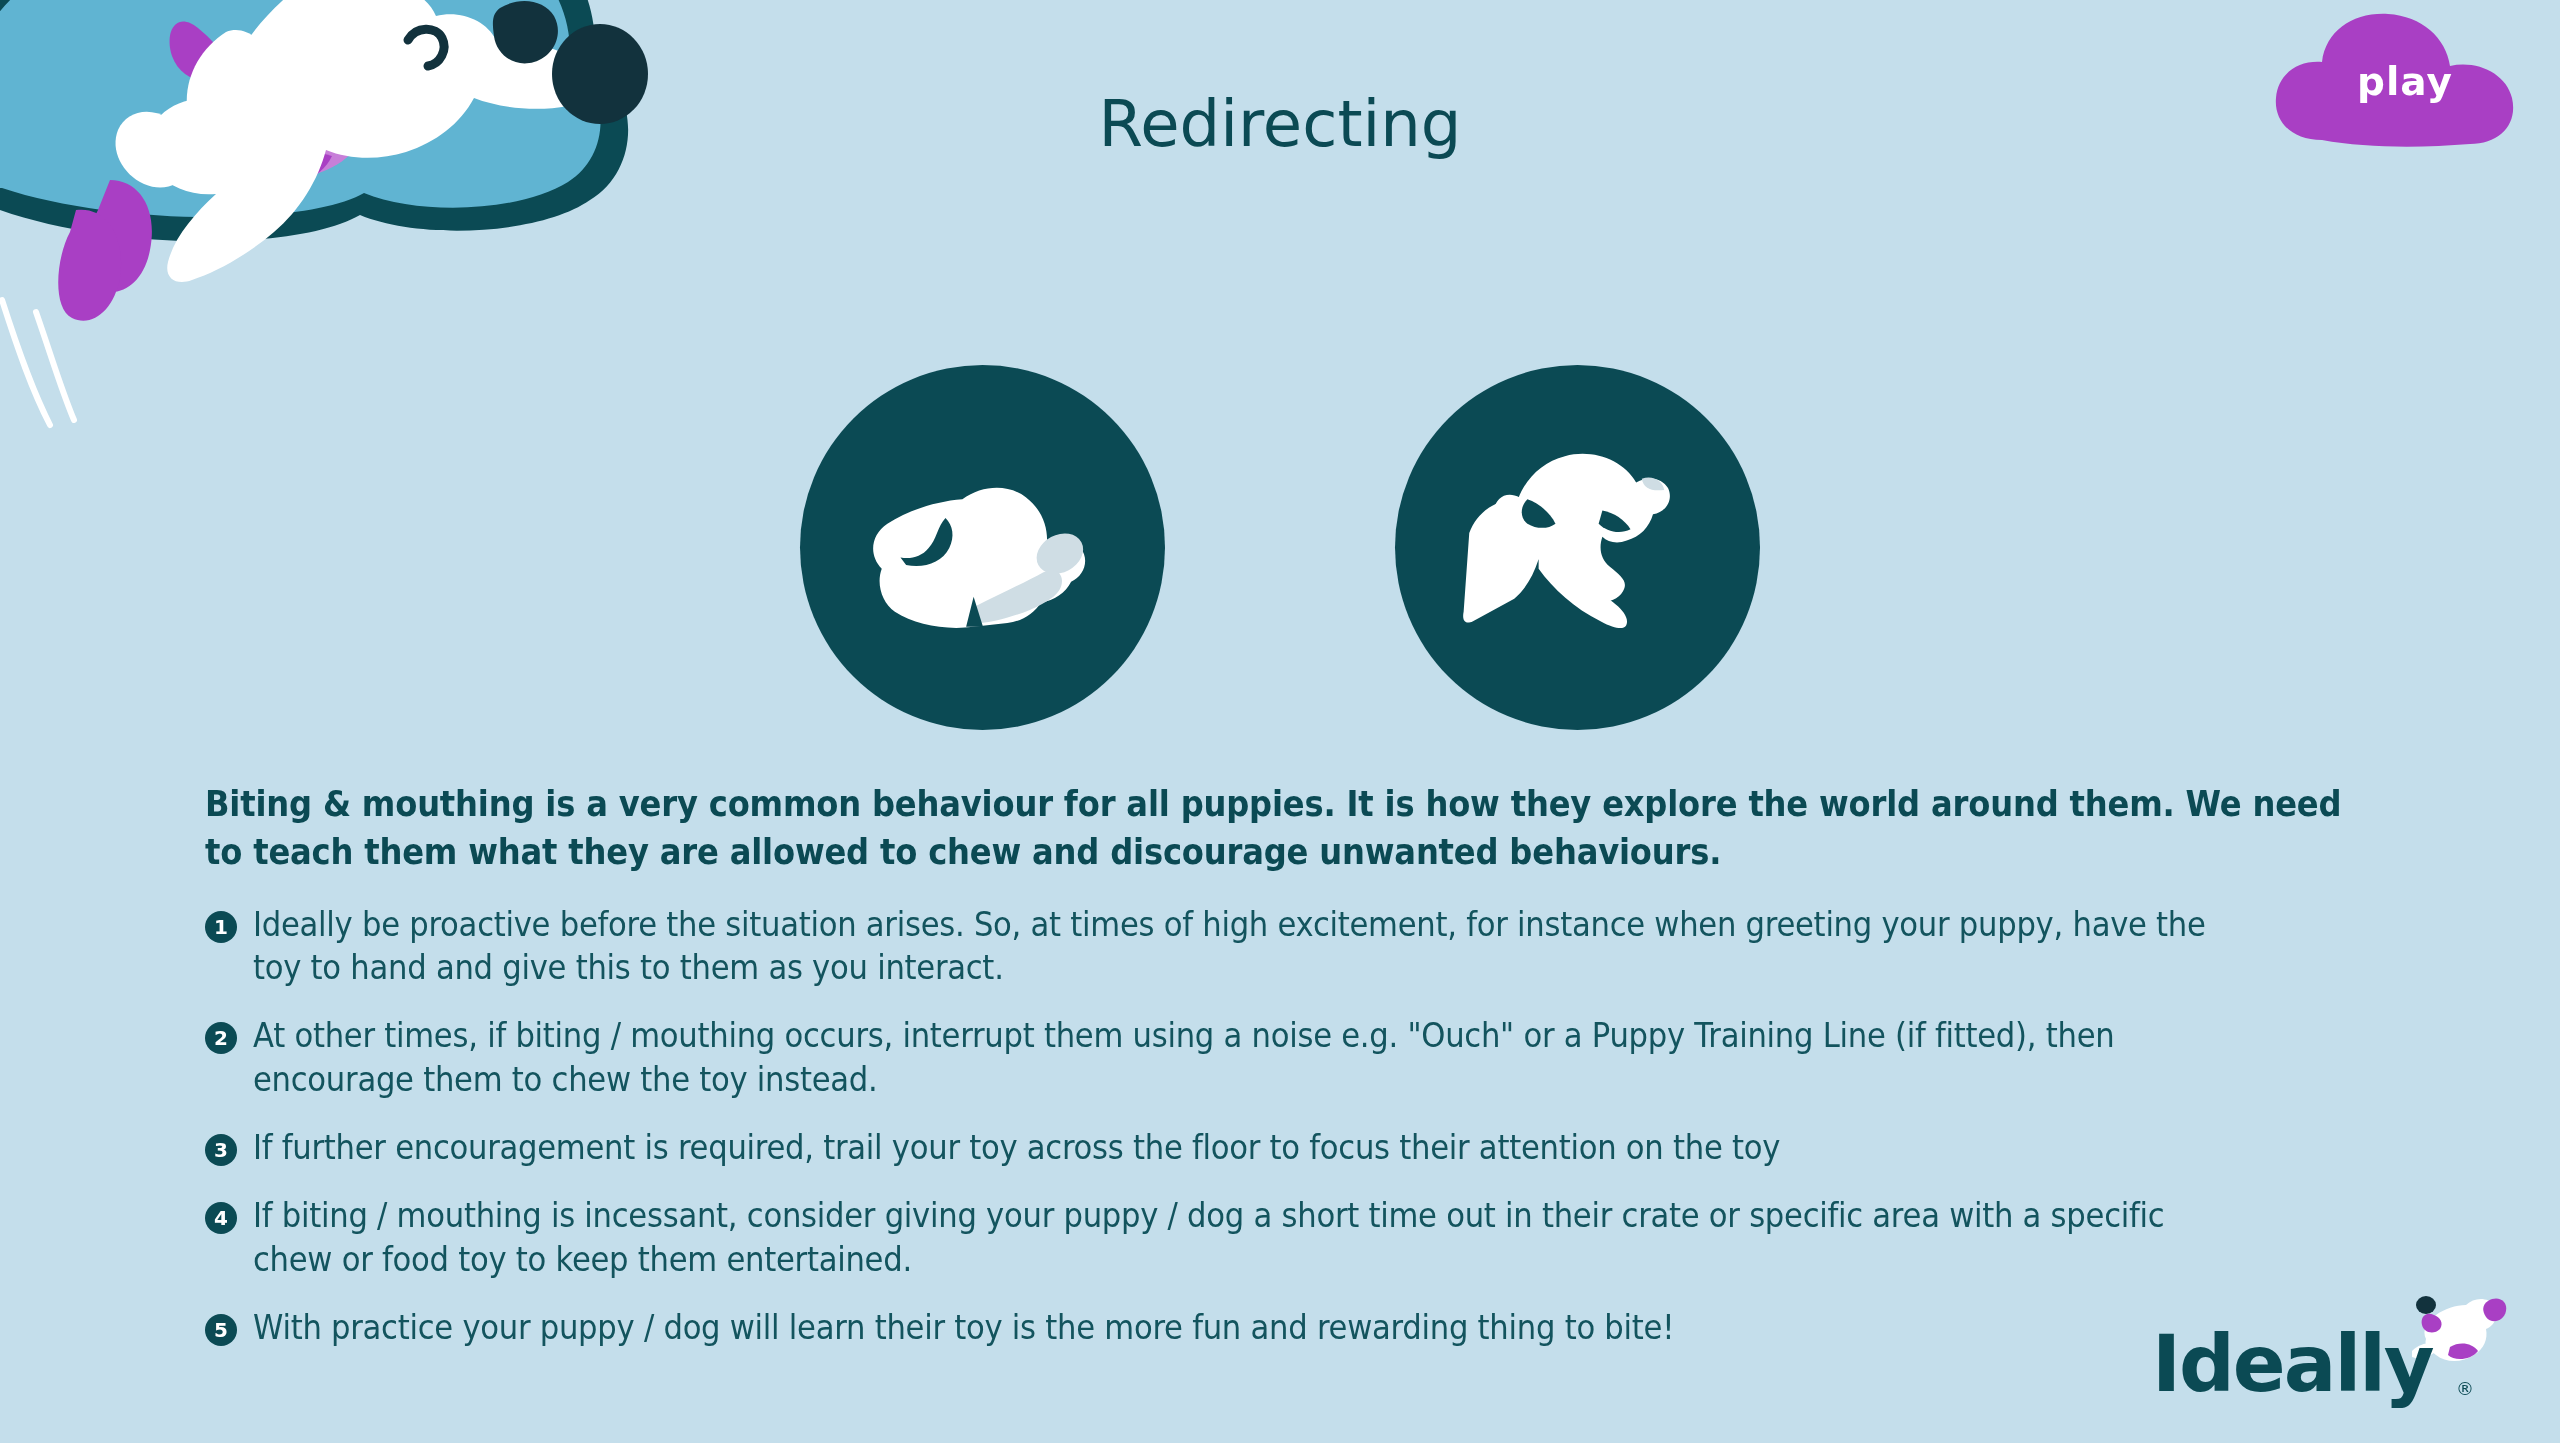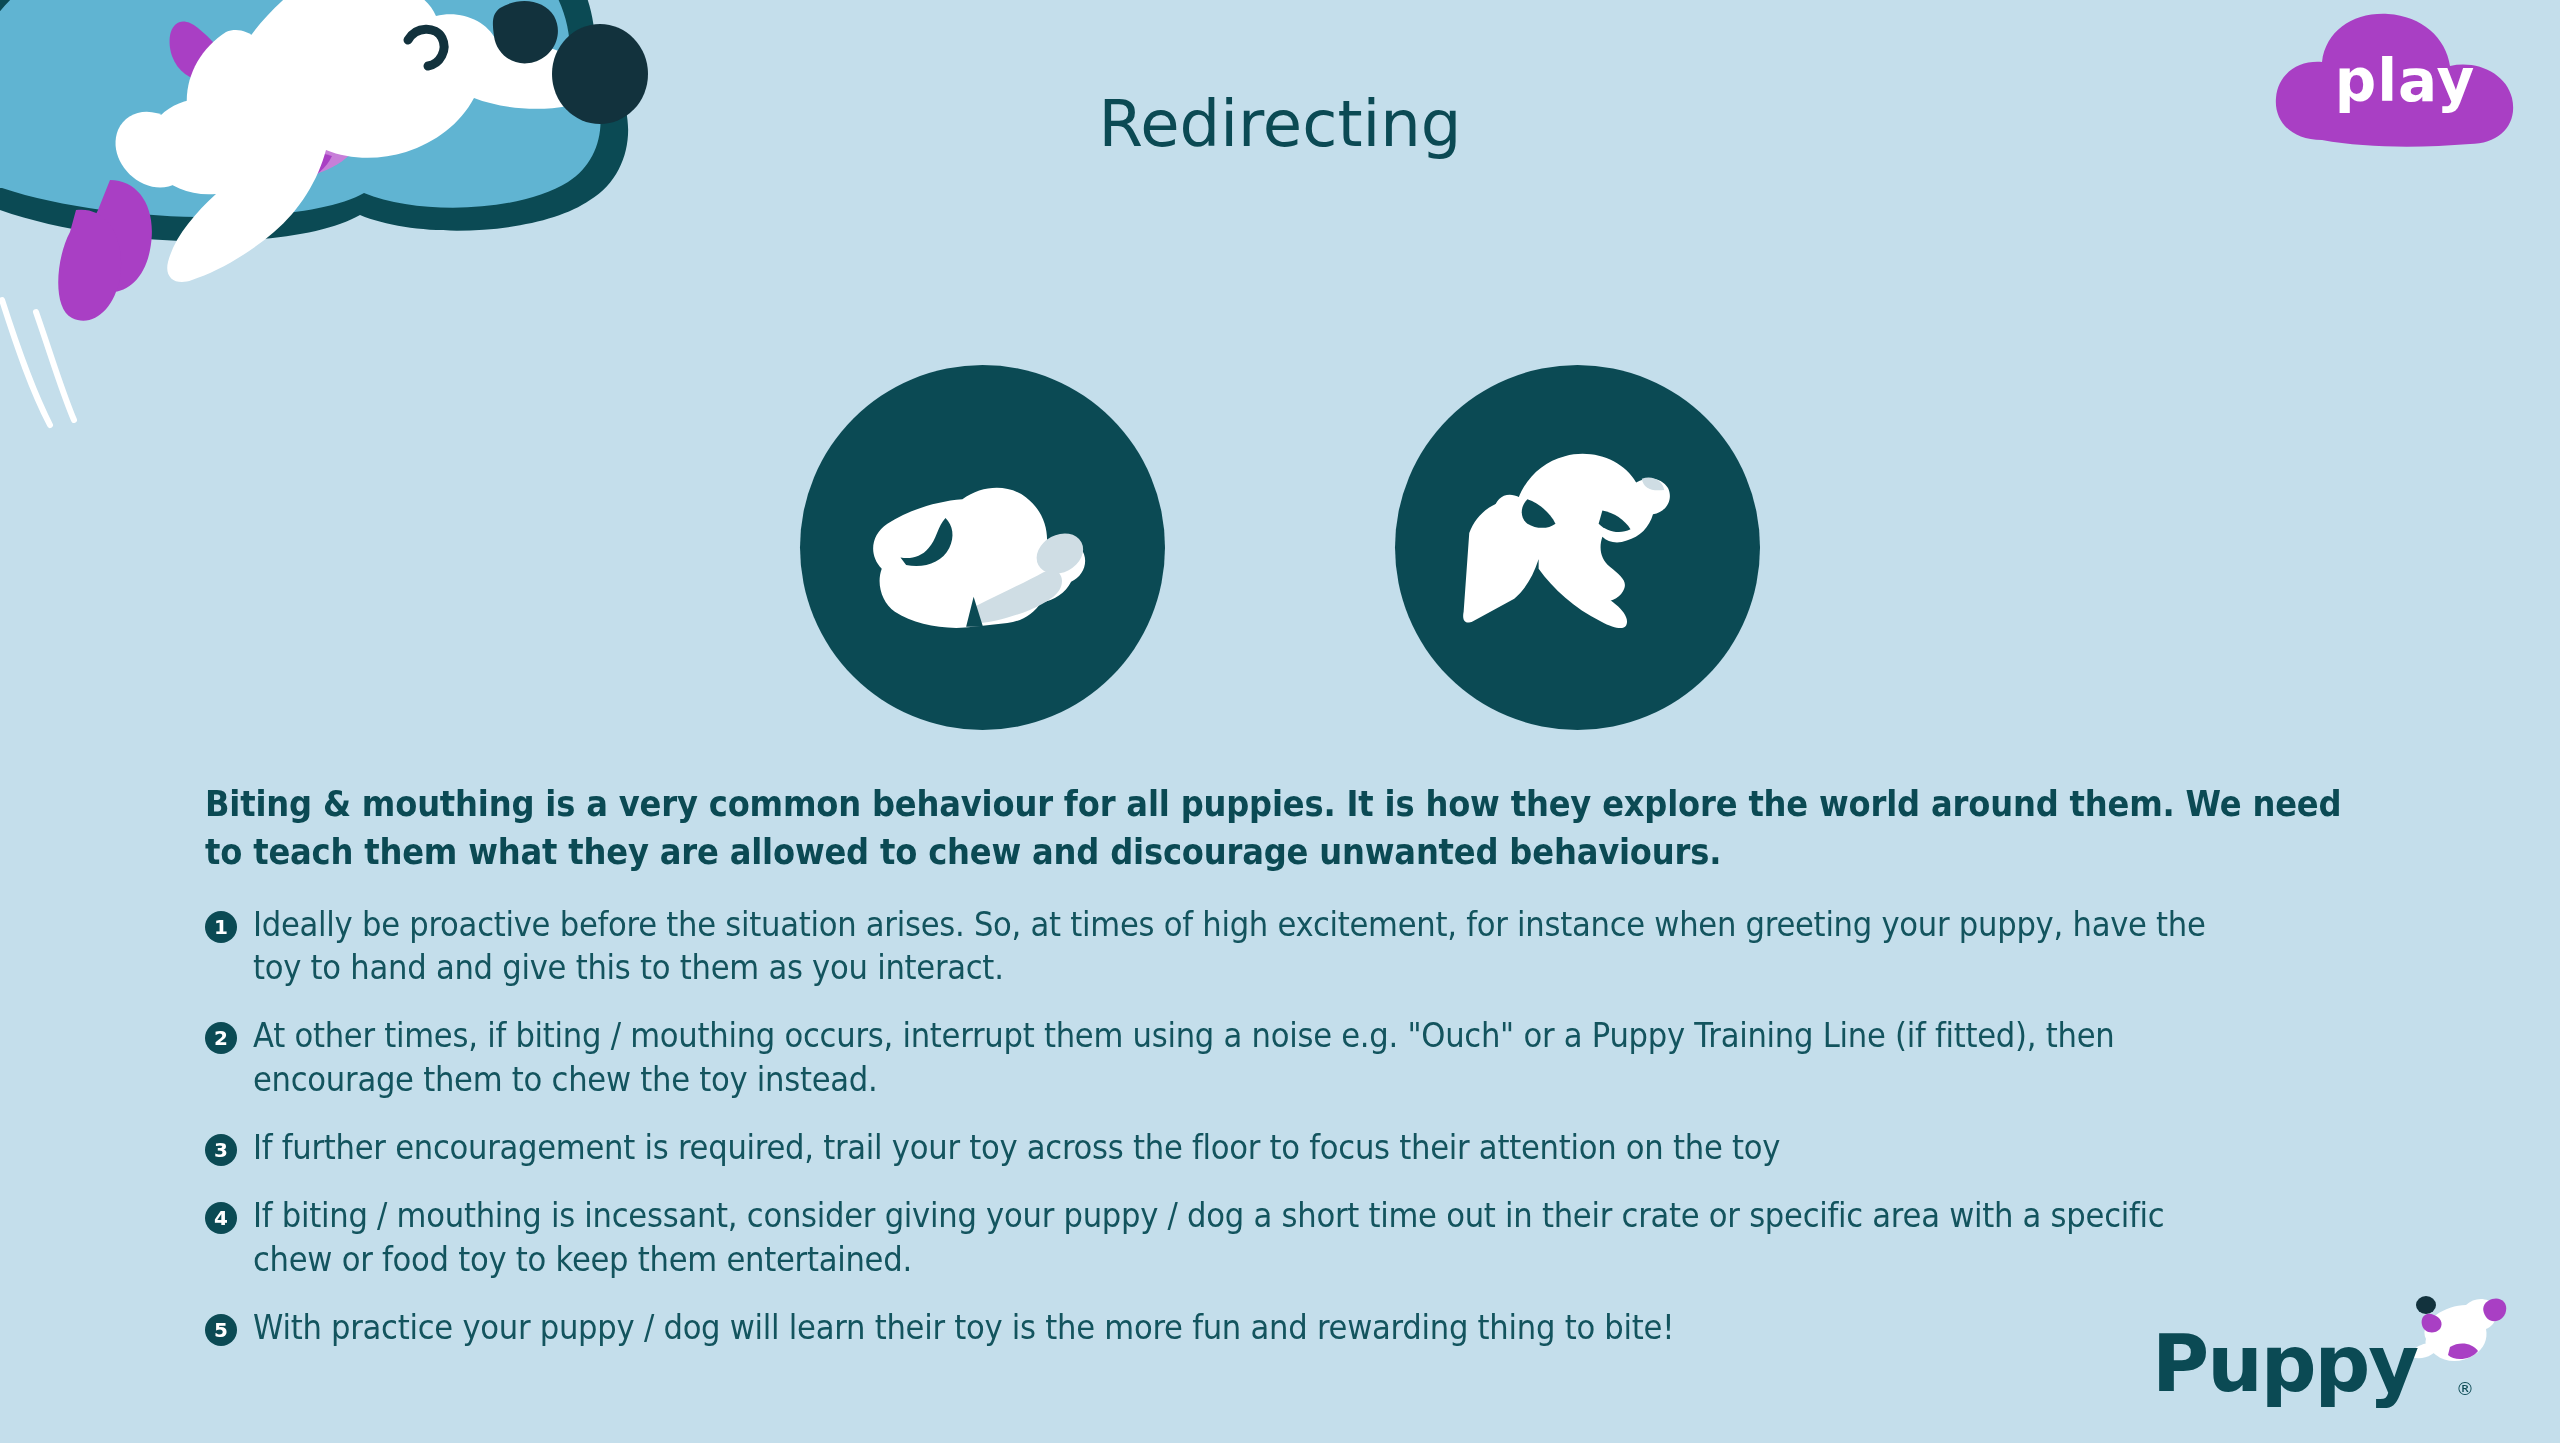--- a/index.html
+++ b/index.html
@@ -39,21 +39,21 @@
     height: 145px;
   }
   #play-badge .play-text {
     position: absolute;
     left: 0;
     right: 0;
     top: 50%;
     transform: translateY(-50%);
     text-align: center;
     color: #ffffff;
-    font-size: 58px;
+    font-size: 39px;
     font-weight: 700;
     letter-spacing: 1px;
     font-family: "DejaVu Sans", sans-serif;
   }
 
   
   #title {
     position: absolute;
     left: 50%;
     transform: translateX(-50%);
@@ -367,17 +367,17 @@
     <svg class="logo-dog" viewBox="0 0 120 90">
       <path d="M 34 54 C 30 46 34 36 44 30 C 52 24 64 20 74 20
                C 82 12 96 12 102 20 C 108 28 104 40 94 44
                C 96 54 92 64 82 70 C 70 78 54 78 44 70 C 36 64 32 60 34 54 Z" fill="#ffffff"></path>
       <ellipse cx="34" cy="20" rx="10" ry="9" fill="#12323d"></ellipse>
       <path d="M 96 16 C 106 10 116 16 114 26 C 112 36 100 40 94 32 C 90 26 90 20 96 16 Z" fill="#a93fc4"></path>
       <path d="M 42 30 C 34 26 28 32 30 40 C 32 48 42 50 48 44 C 52 38 48 32 42 30 Z" fill="#a93fc4"></path>
       <path d="M 58 62 C 68 56 80 58 86 66 C 78 76 62 76 56 70 Z" fill="#a93fc4"></path>
       <path d="M 20 66 C 28 58 40 56 48 60 C 44 70 30 76 20 72 Z" fill="#ffffff"></path>
     </svg>
-    <div class="wordmark">Puppy</div>
+    <div class="wordmark">Ideally</div>
     <div class="reg">®</div>
   </div>
 
 </div>
 
 </body></html>

